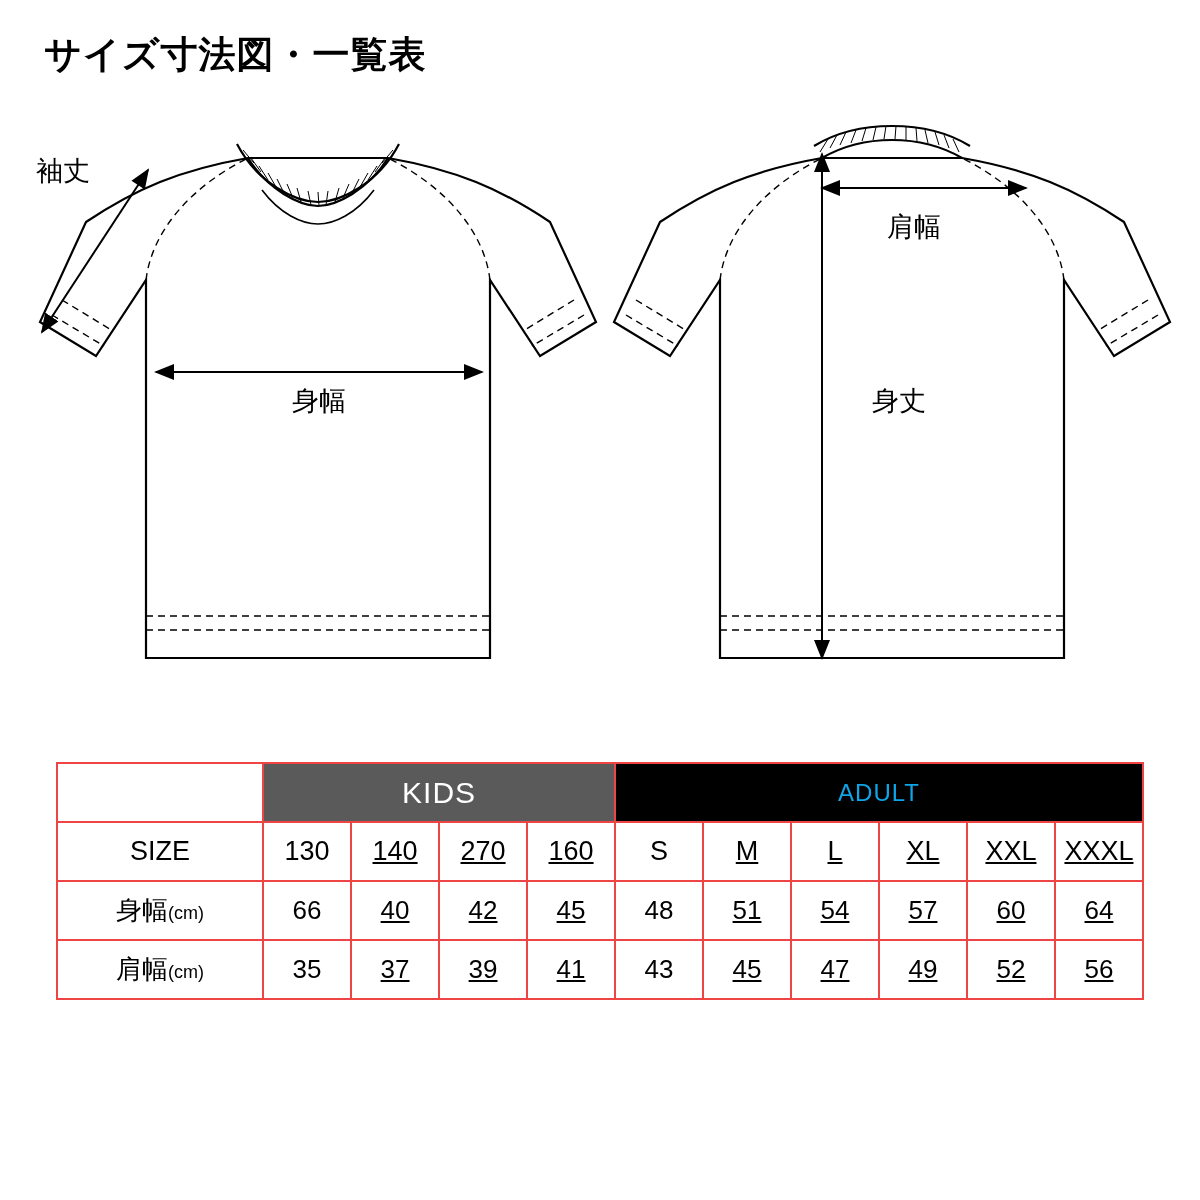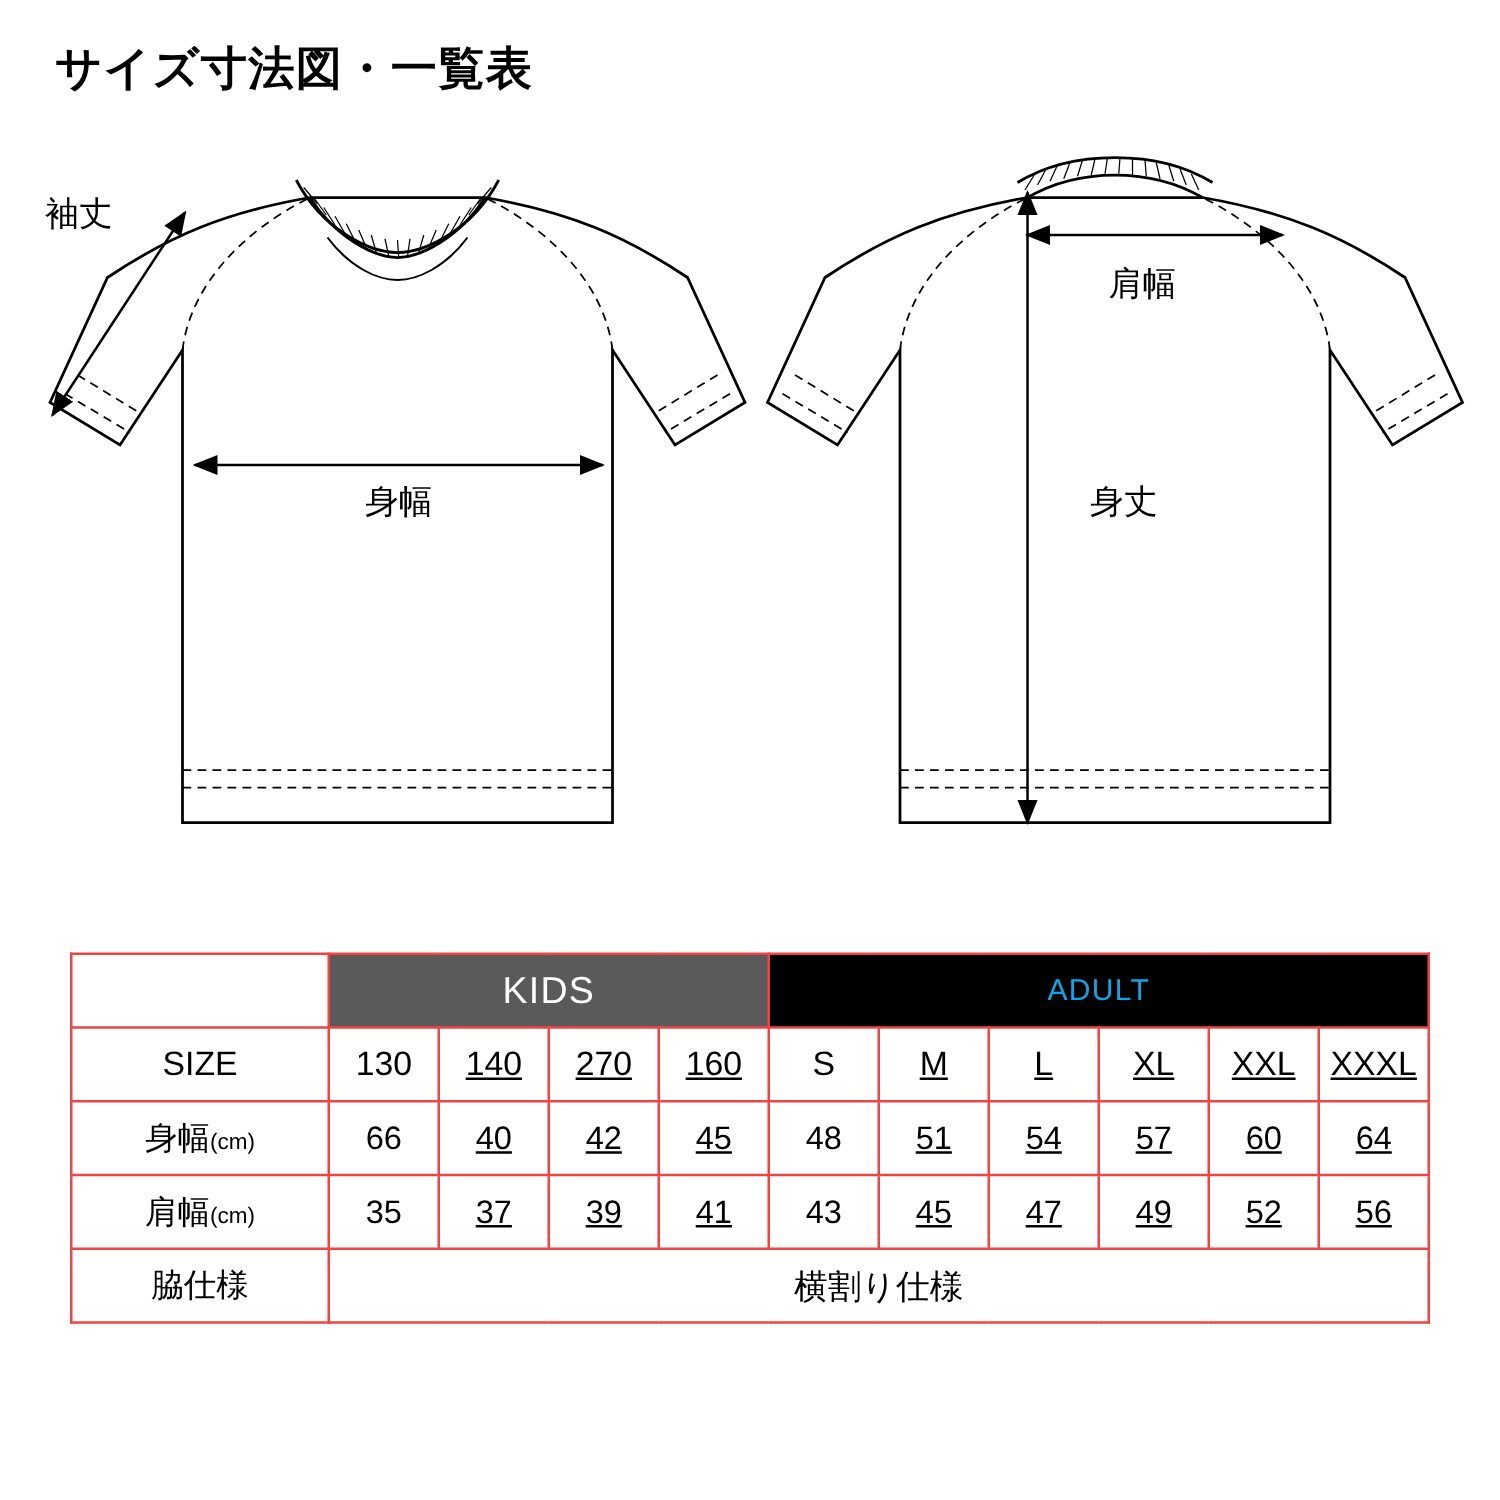--- a/index.html
+++ b/index.html
@@ -279,18 +279,14 @@
       <td class="dashed-left">41</td>
       <td class="solid-left">43</td>
       <td class="dashed-left">45</td>
       <td class="dashed-left">47</td>
       <td class="dashed-left">49</td>
       <td class="dashed-left">52</td>
       <td class="dashed-left">56</td>
     </tr>
 
 
-    <tr>
-      <td class="row-label">脇仕様</td>
-      <td class="merged-note" colspan="10">横割り仕様</td>
-    </tr>
   </tbody>
 </table>
 
 </body></html>

